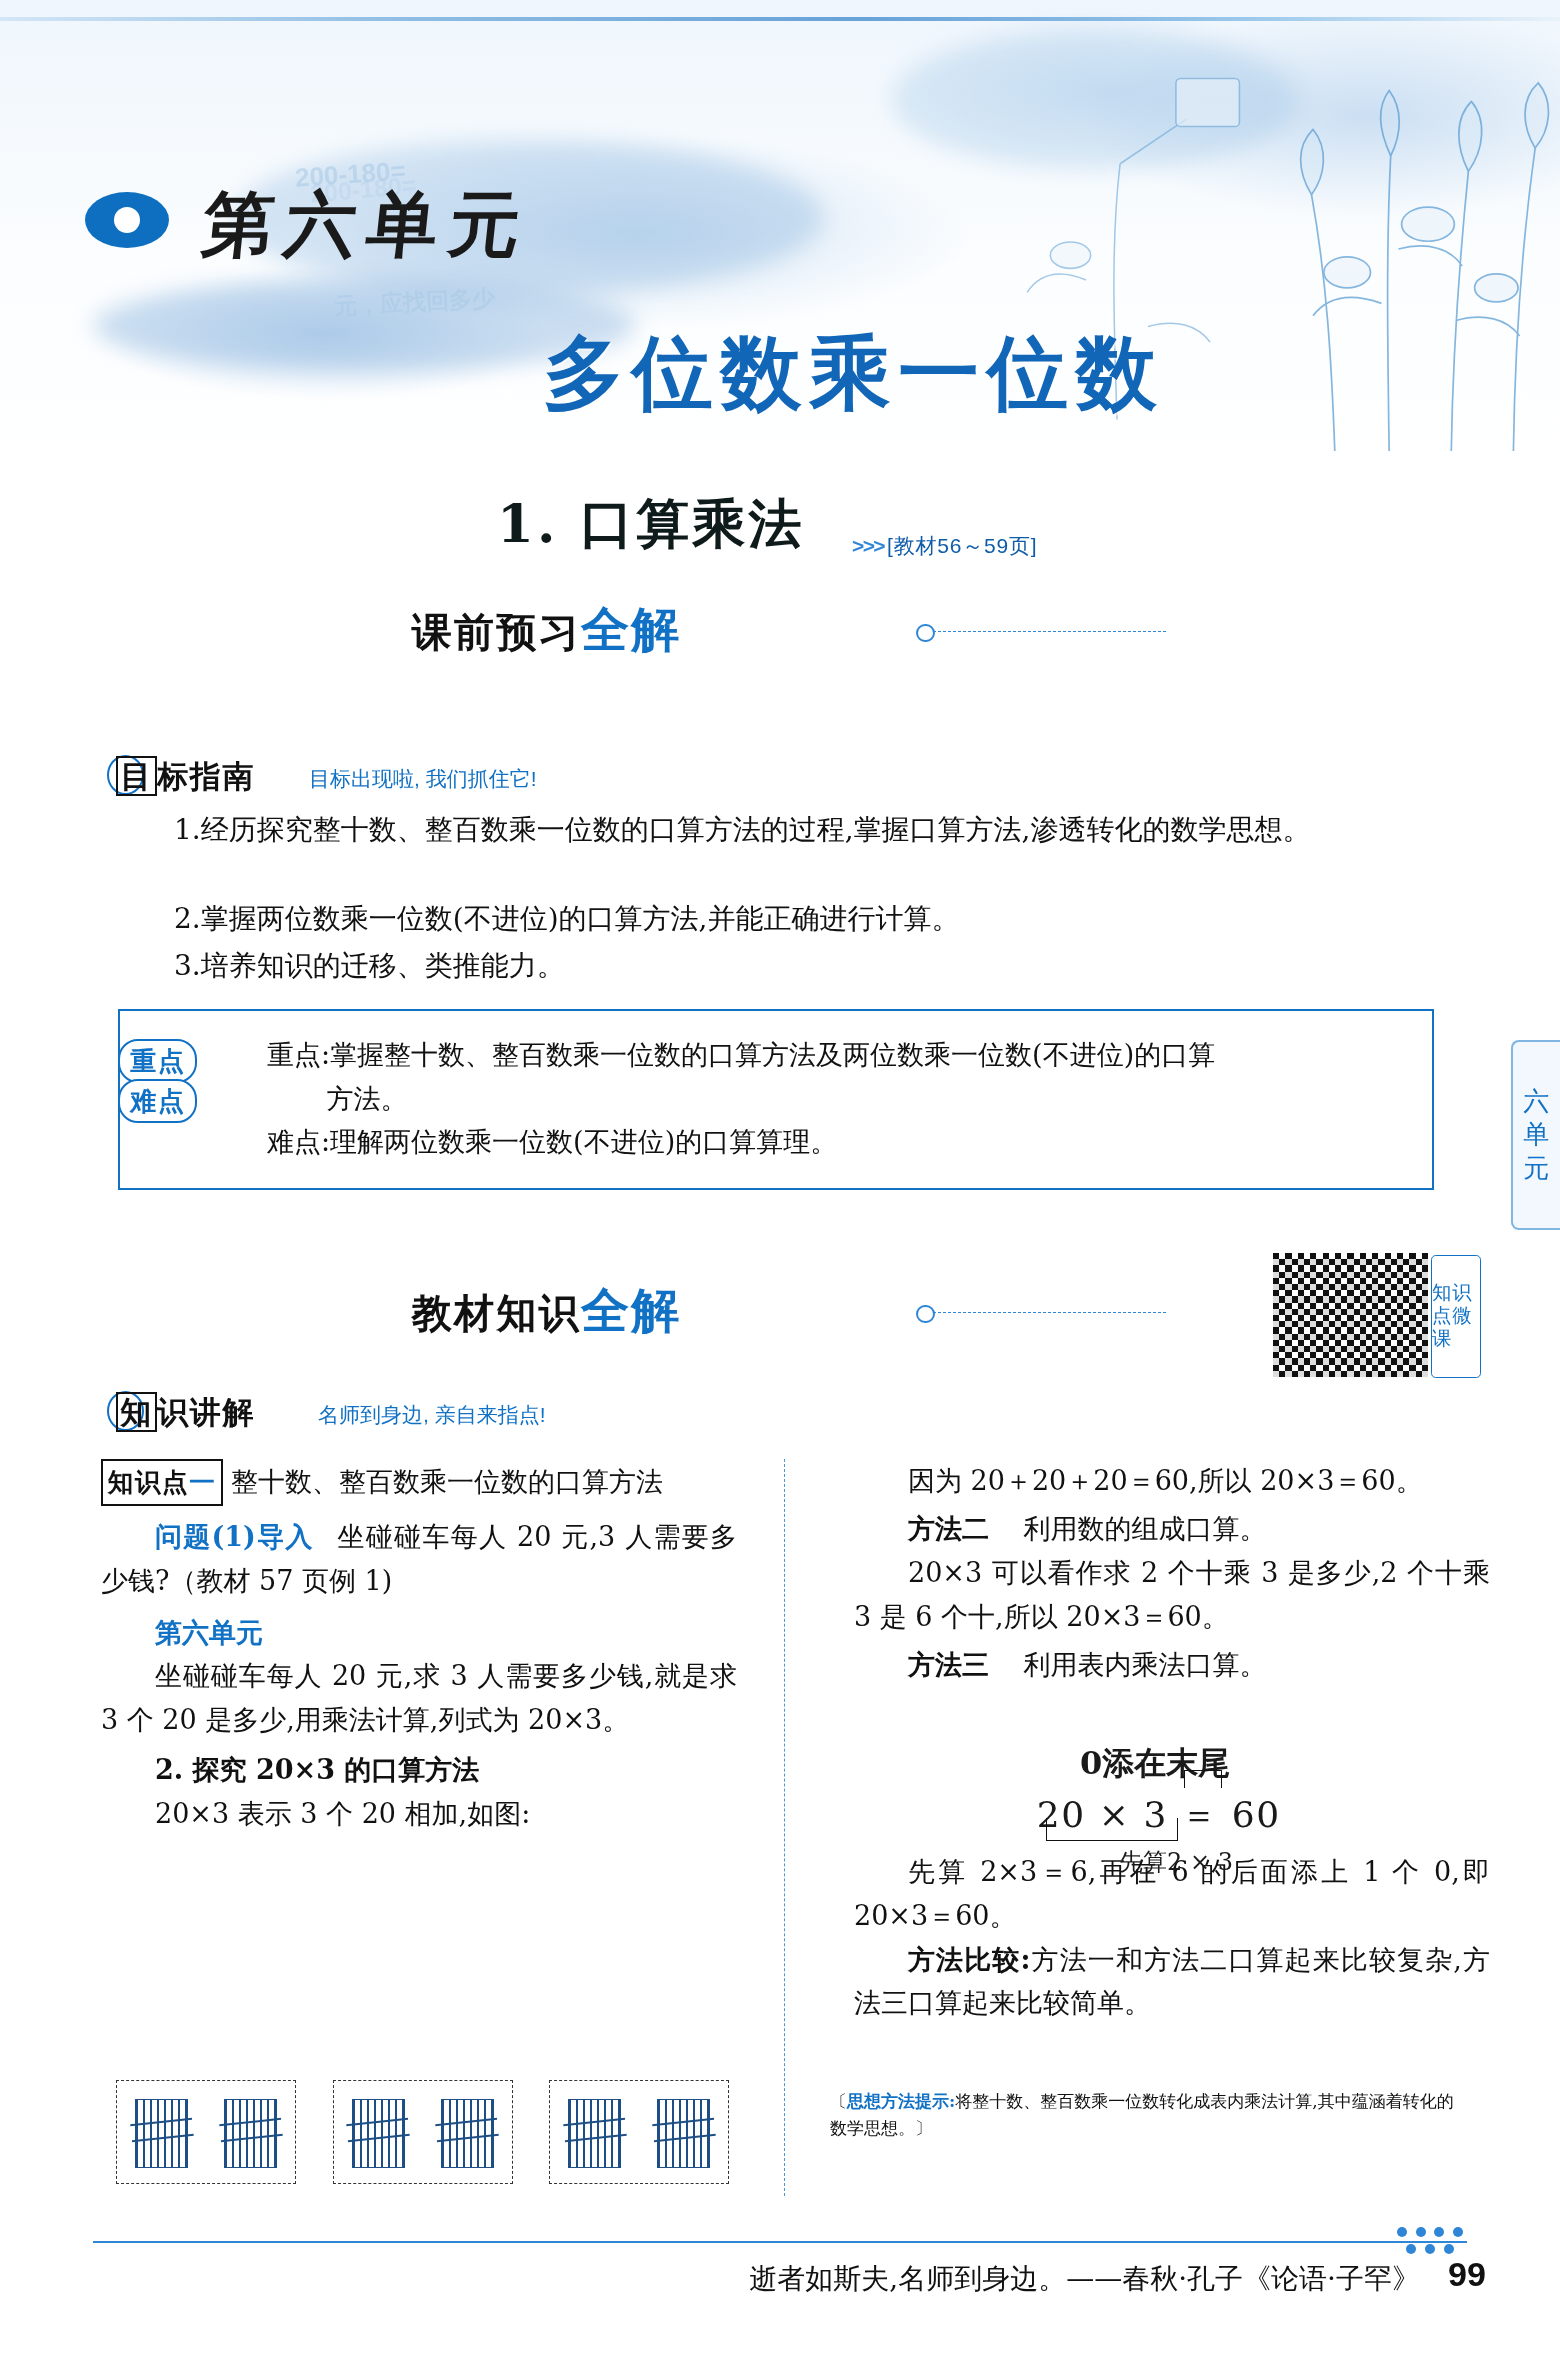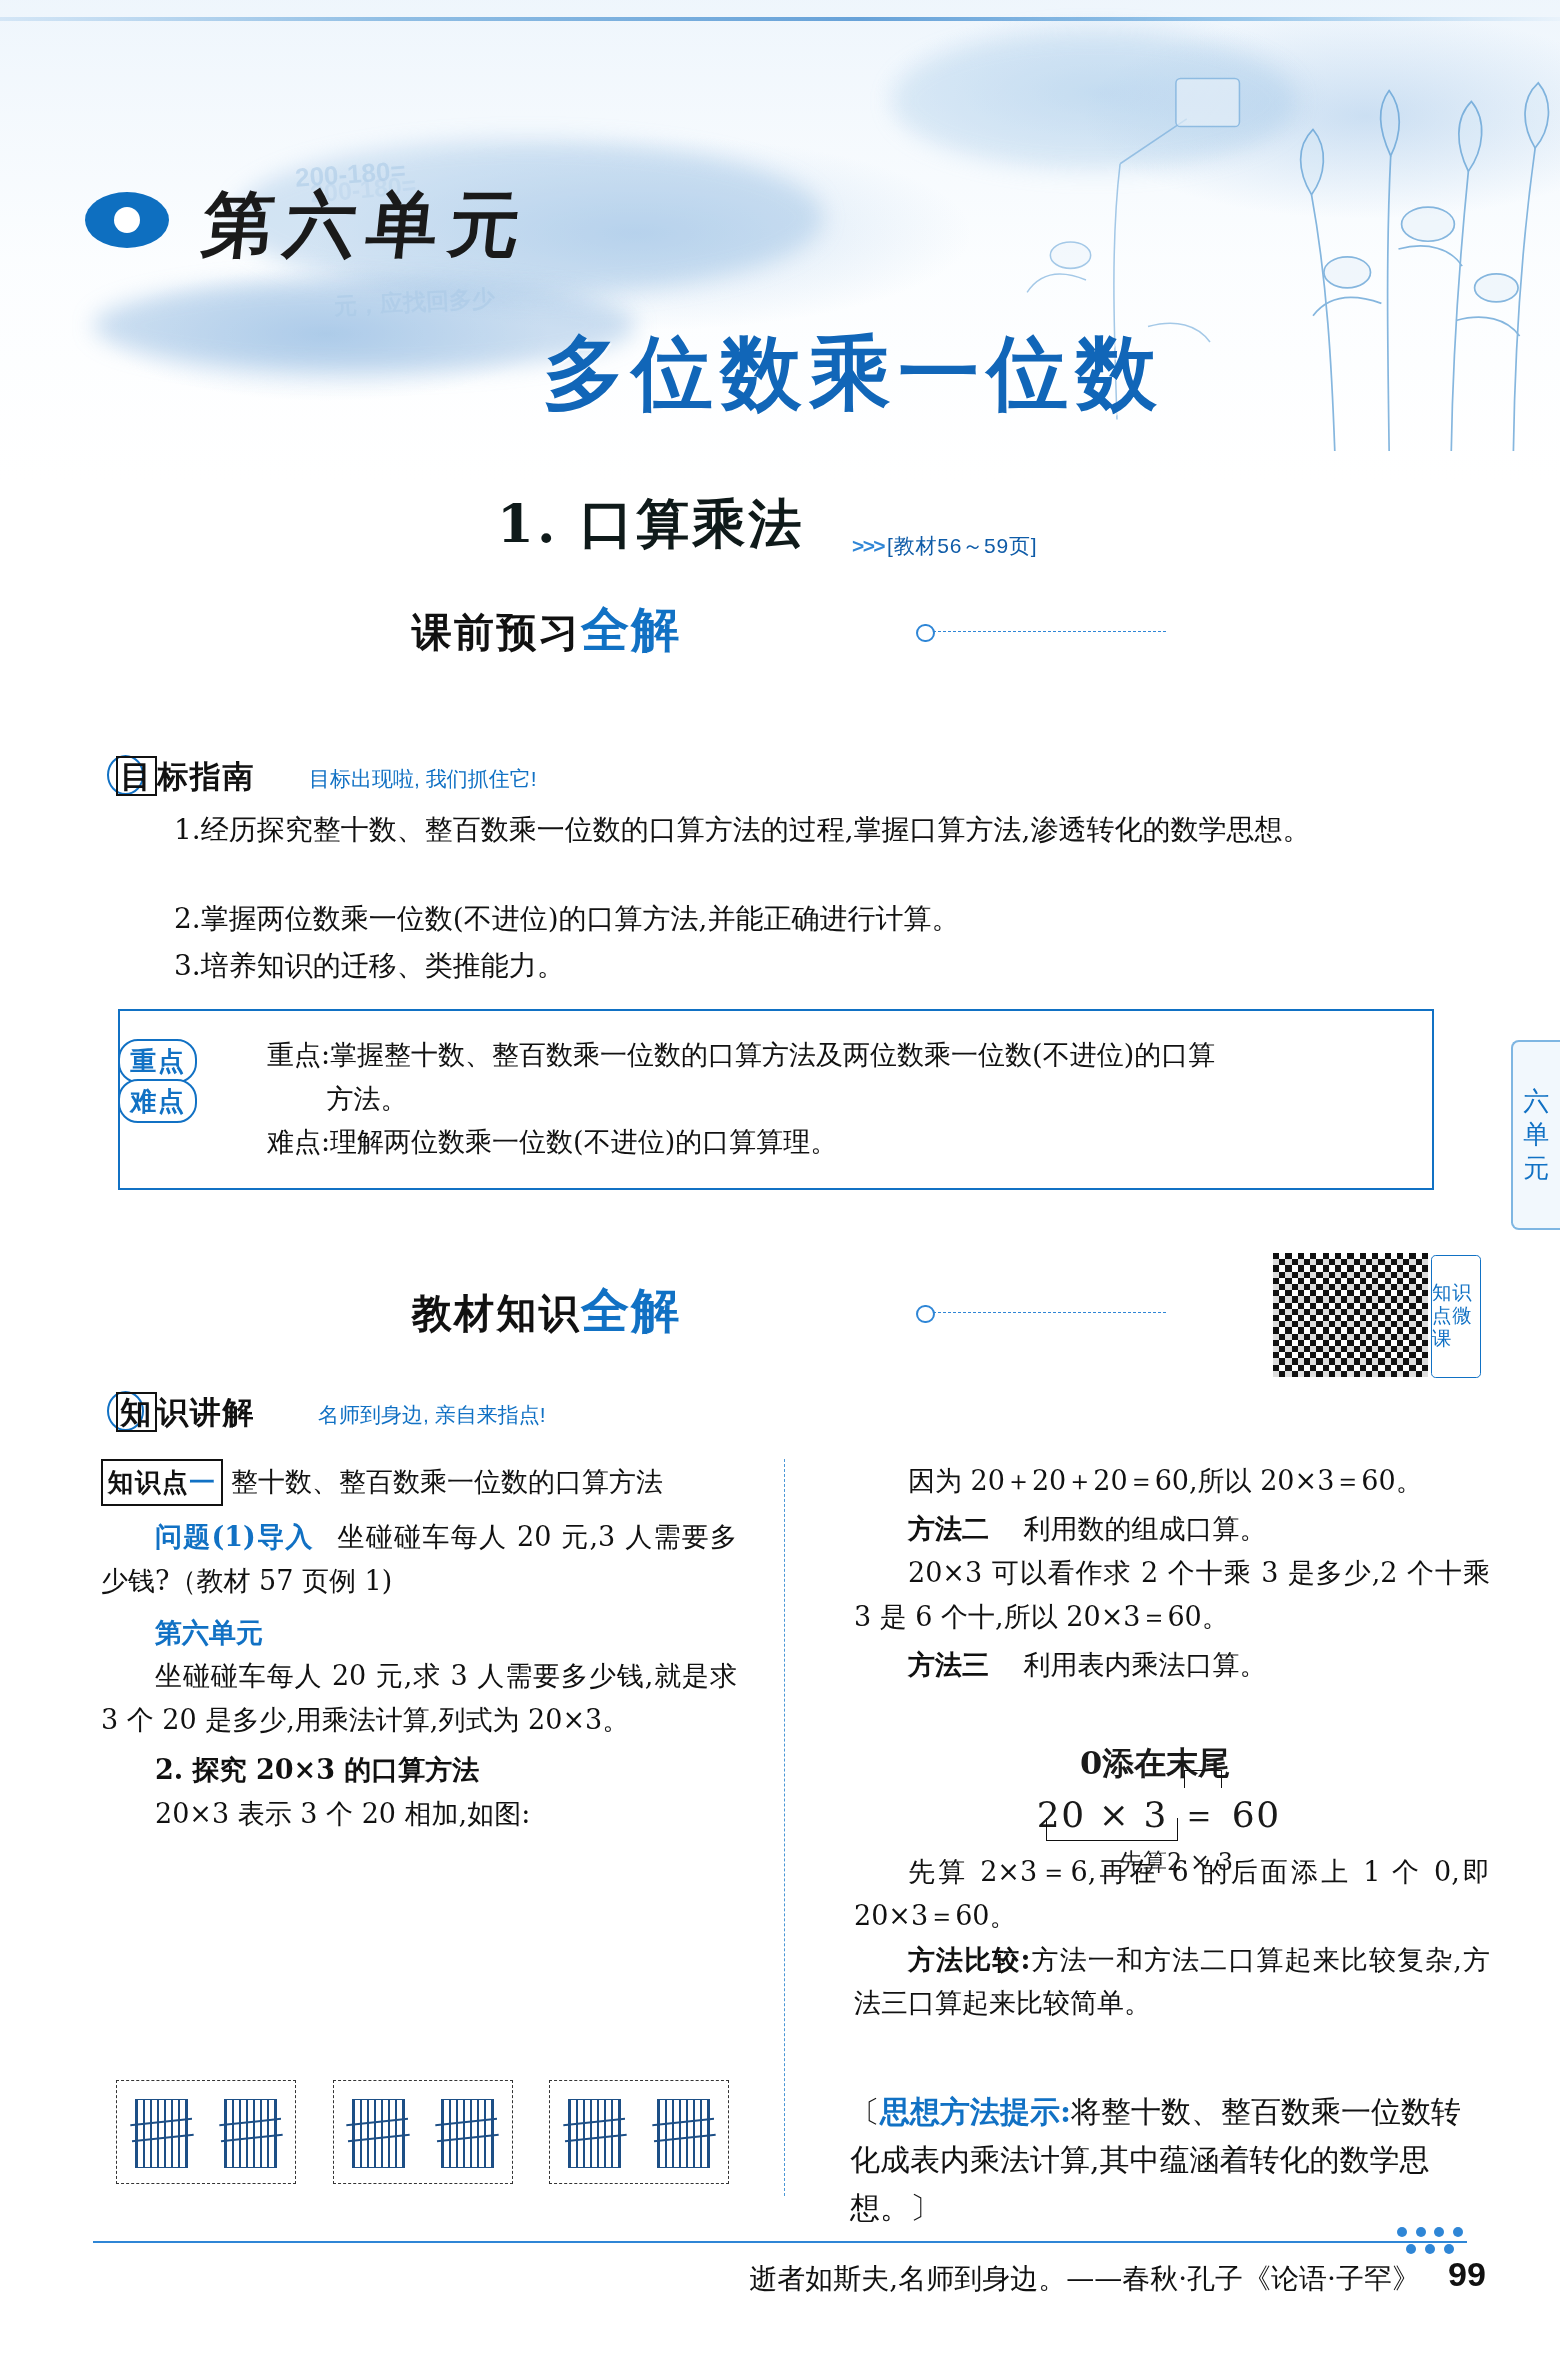--- a/index.html
+++ b/index.html
@@ -214,21 +214,21 @@
     position:absolute;left:1032px;top:1742px;width:256px;height:147px;
     font-family:"DejaVu Serif",serif;
   }
   .diagram .top-label{position:absolute;left:48px;top:0;font-size:32px;font-weight:bold;}
   .diagram .eq{position:absolute;left:4.7px;top:42px;font-size:36px;letter-spacing:1.6px;margin-top:7px;}
   .diagram .bot-label{position:absolute;left:87px;top:104px;font-size:24px;}
   .diagram .br{position:absolute;border:1.6px solid #111;}
   
   .thought{
     position:absolute;left:830px;top:2088px;width:636px;
-    font-family:"DejaVu Serif",serif;font-size:30px;line-height:1.6;color:#111;margin-left:20px;
+    font-family:"DejaVu Serif",serif;font-size:17px;line-height:1.6;color:#111;
   }
   .thought .bk{color:#111;}
   
   .footer-rule{
     position:absolute;left:93px;top:2241px;width:1374px;height:0;
     border-top:2.3px solid #2f86d6;
   }
   .footer-dots{position:absolute;left:1397px;top:2221px;width:93px;height:39px;}
   .footer-dots i{
     position:absolute;width:10px;height:10px;border-radius:50%;background:#2f86d6;display:block;

